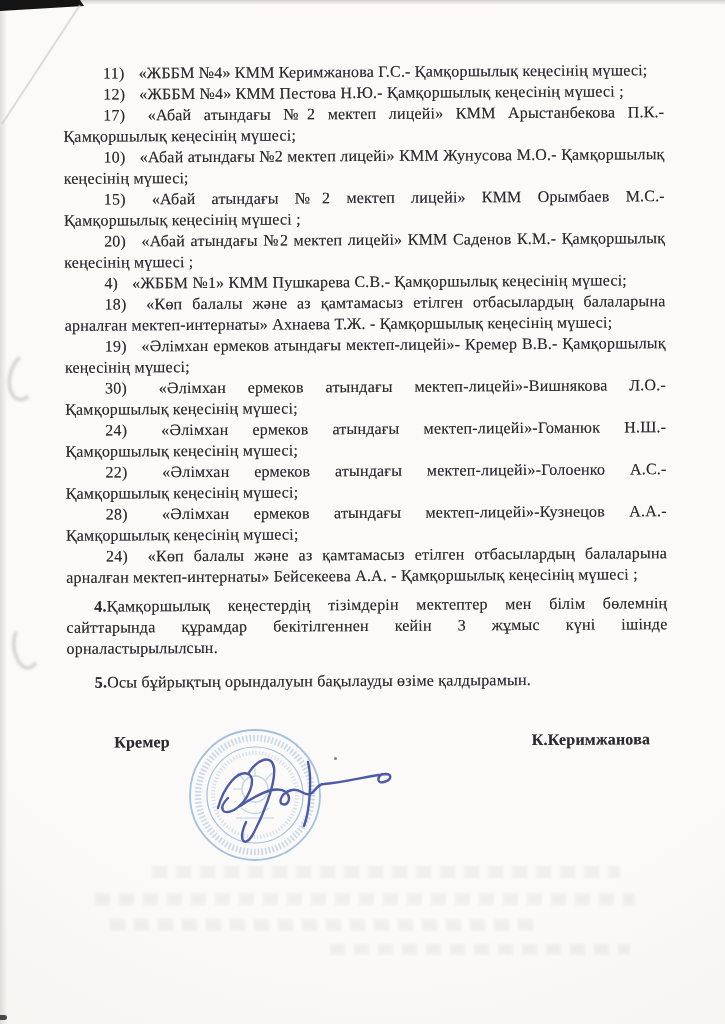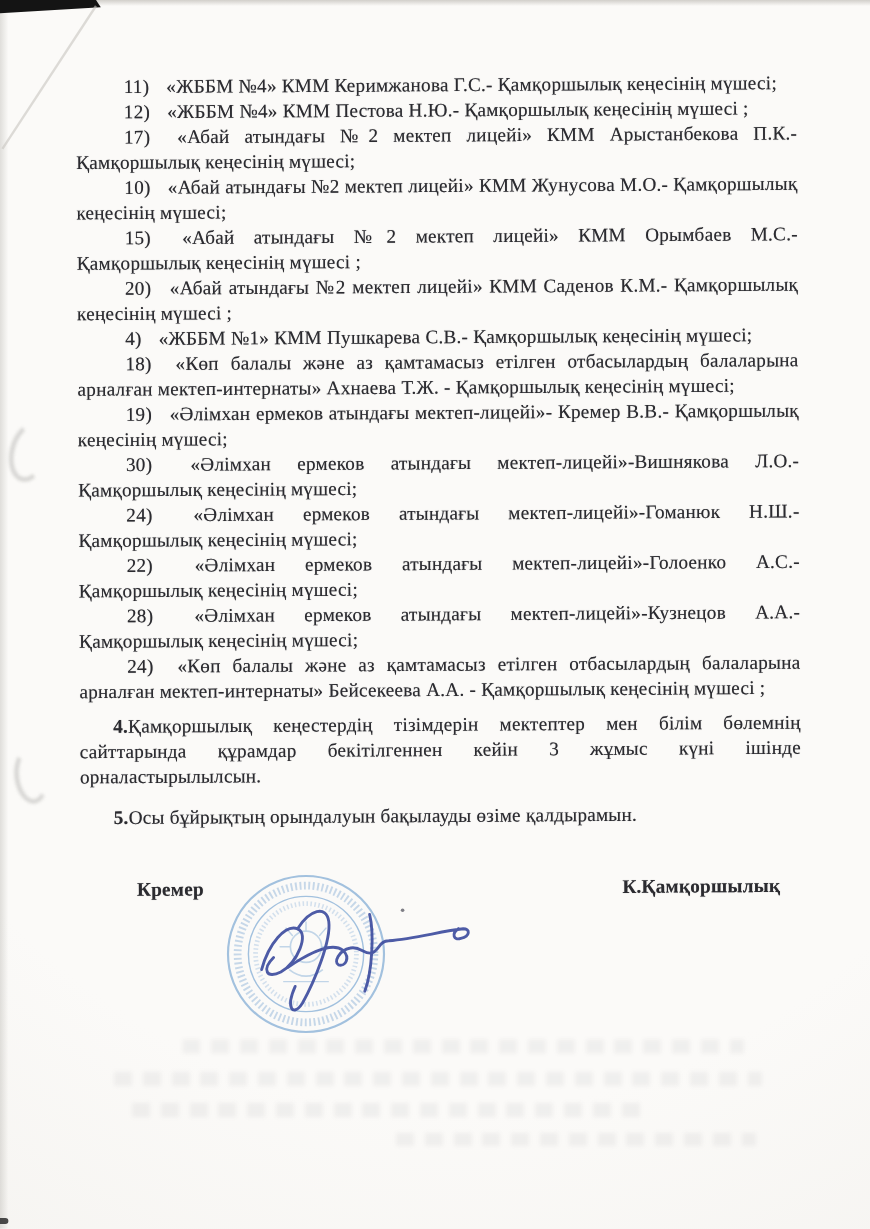--- a/index.html
+++ b/index.html
@@ -80,21 +80,21 @@
   <p class="item"><span class="num">24)</span> <span>«Әлімхан ермеков атындағы мектеп-лицейі»-Гоманюк Н.Ш.- Қамқоршылық кеңесінің мүшесі;</span></p>
   <p class="item"><span class="num">22)</span> <span>«Әлімхан ермеков атындағы мектеп-лицейі»-Голоенко А.С.- Қамқоршылық кеңесінің мүшесі;</span></p>
   <p class="item"><span class="num">28)</span> <span>«Әлімхан ермеков атындағы мектеп-лицейі»-Кузнецов А.А.- Қамқоршылық кеңесінің мүшесі;</span></p>
   <p class="item"><span class="num">24)</span> <span>«Көп балалы және аз қамтамасыз етілген отбасылардың балаларына арналған мектеп-интернаты»  Бейсекеева А.А. - Қамқоршылық кеңесінің мүшесі ;</span></p>
 
   <p class="para"><span class="bold">4.</span><span>Қамқоршылық кеңестердің тізімдерін мектептер мен білім бөлемнің сайттарында құрамдар бекітілгеннен кейін 3 жұмыс күні ішінде орналастырылылсын.</span></p>
   <p class="para second"><span class="bold">5.</span><span>Осы бұйрықтың орындалуын бақылауды өзіме қалдырамын.</span></p>
 
   <div class="sigrow">
     <span>Кремер</span>
-    <span>К.Қамқоршылық</span>
+    <span>К.Керимжанова</span>
   </div>
 </div>
 
 <svg class="seal" viewBox="0 0 300 200">
   <defs>
     <filter id="soft" x="-20%" y="-20%" width="140%" height="140%">
       <feGaussianBlur stdDeviation="0.55"></feGaussianBlur>
     </filter>
   </defs>
   <g fill="none" opacity="0.75" filter="url(#soft)" stroke="#85aed6">

